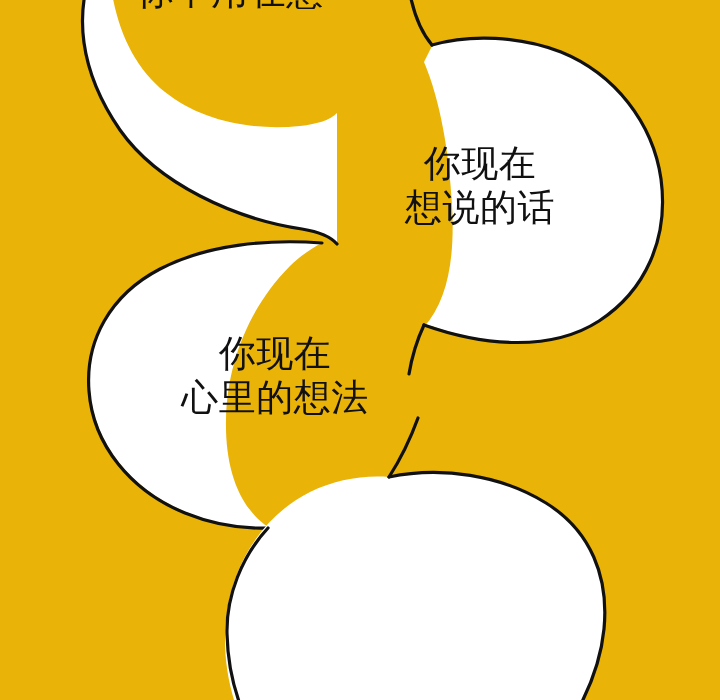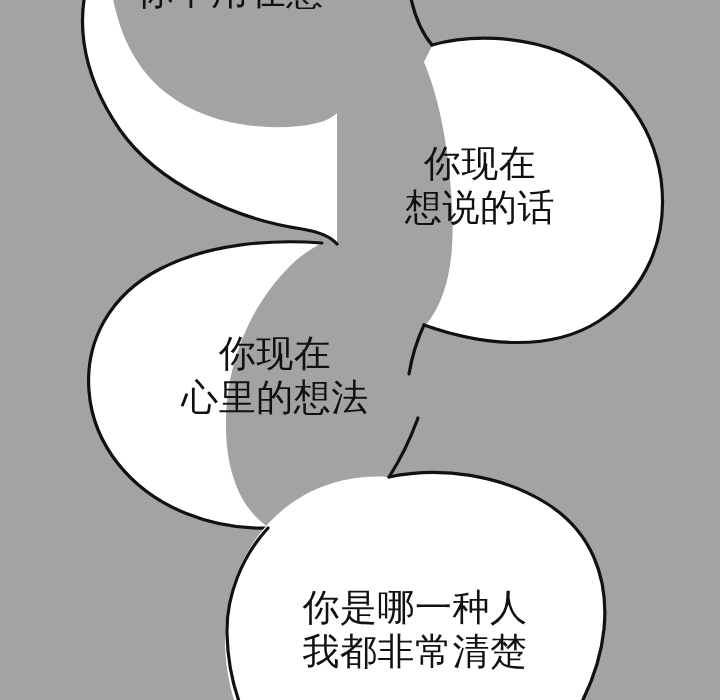--- a/index.html
+++ b/index.html
@@ -5,21 +5,21 @@
 <style>
   html, body {
     margin: 0;
     padding: 0;
     background: #ffffff;
   }
   #panel {
     position: relative;
     width: 720px;
     height: 700px;
-    background: #a3a3a3;
+    background: #eab308;
     overflow: hidden;
     font-family: "DejaVu Sans", "Liberation Sans", sans-serif;
   }
   #bubble-art {
     position: absolute;
     left: 0;
     top: 0;
     width: 720px;
     height: 700px;
   }
@@ -126,16 +126,14 @@
   </svg>
 
   <div class="bubble-text" id="text-bubble-1">你不用在意</div>
 
   <div class="bubble-text" id="text-bubble-2">你现在
 想说的话</div>
 
   <div class="bubble-text" id="text-bubble-3">你现在
 心里的想法</div>
 
-  <div class="bubble-text" id="text-bubble-4">你是哪一种人
-我都非常清楚</div>
 
 </div>
 
 </body></html>

